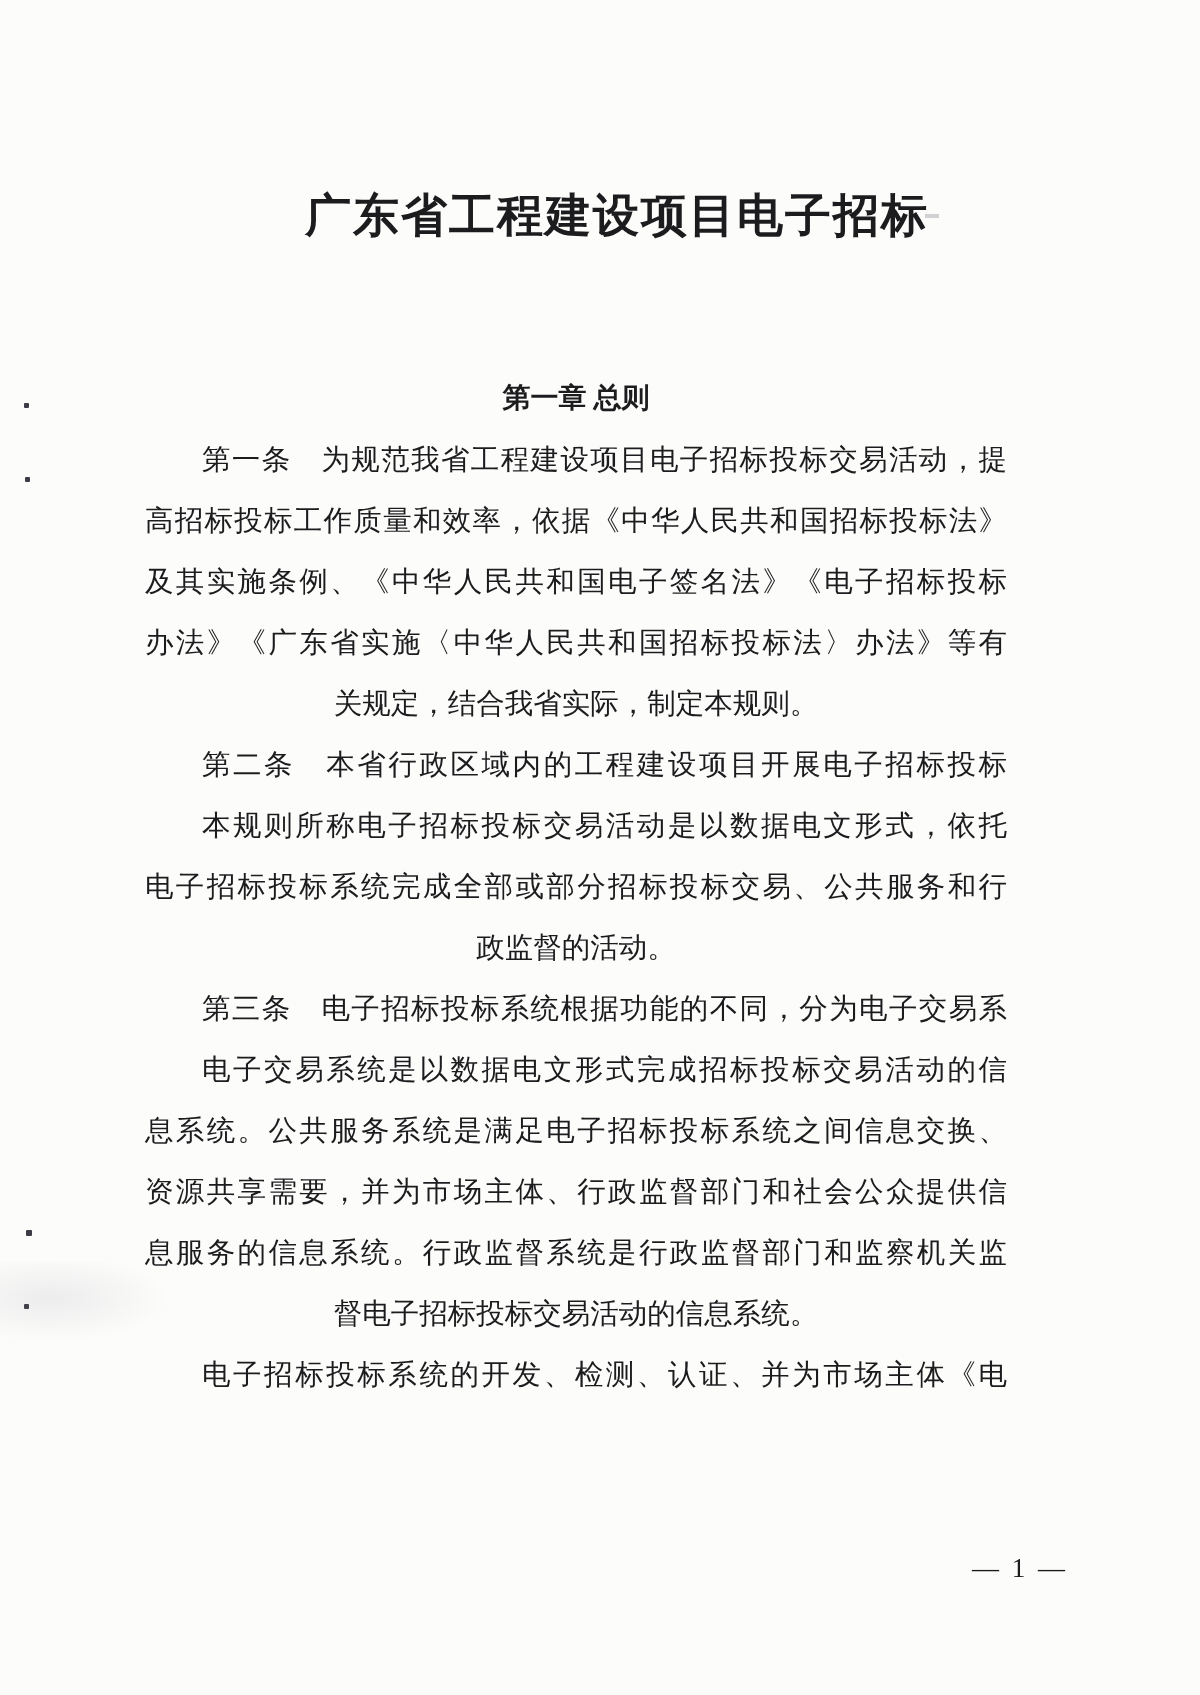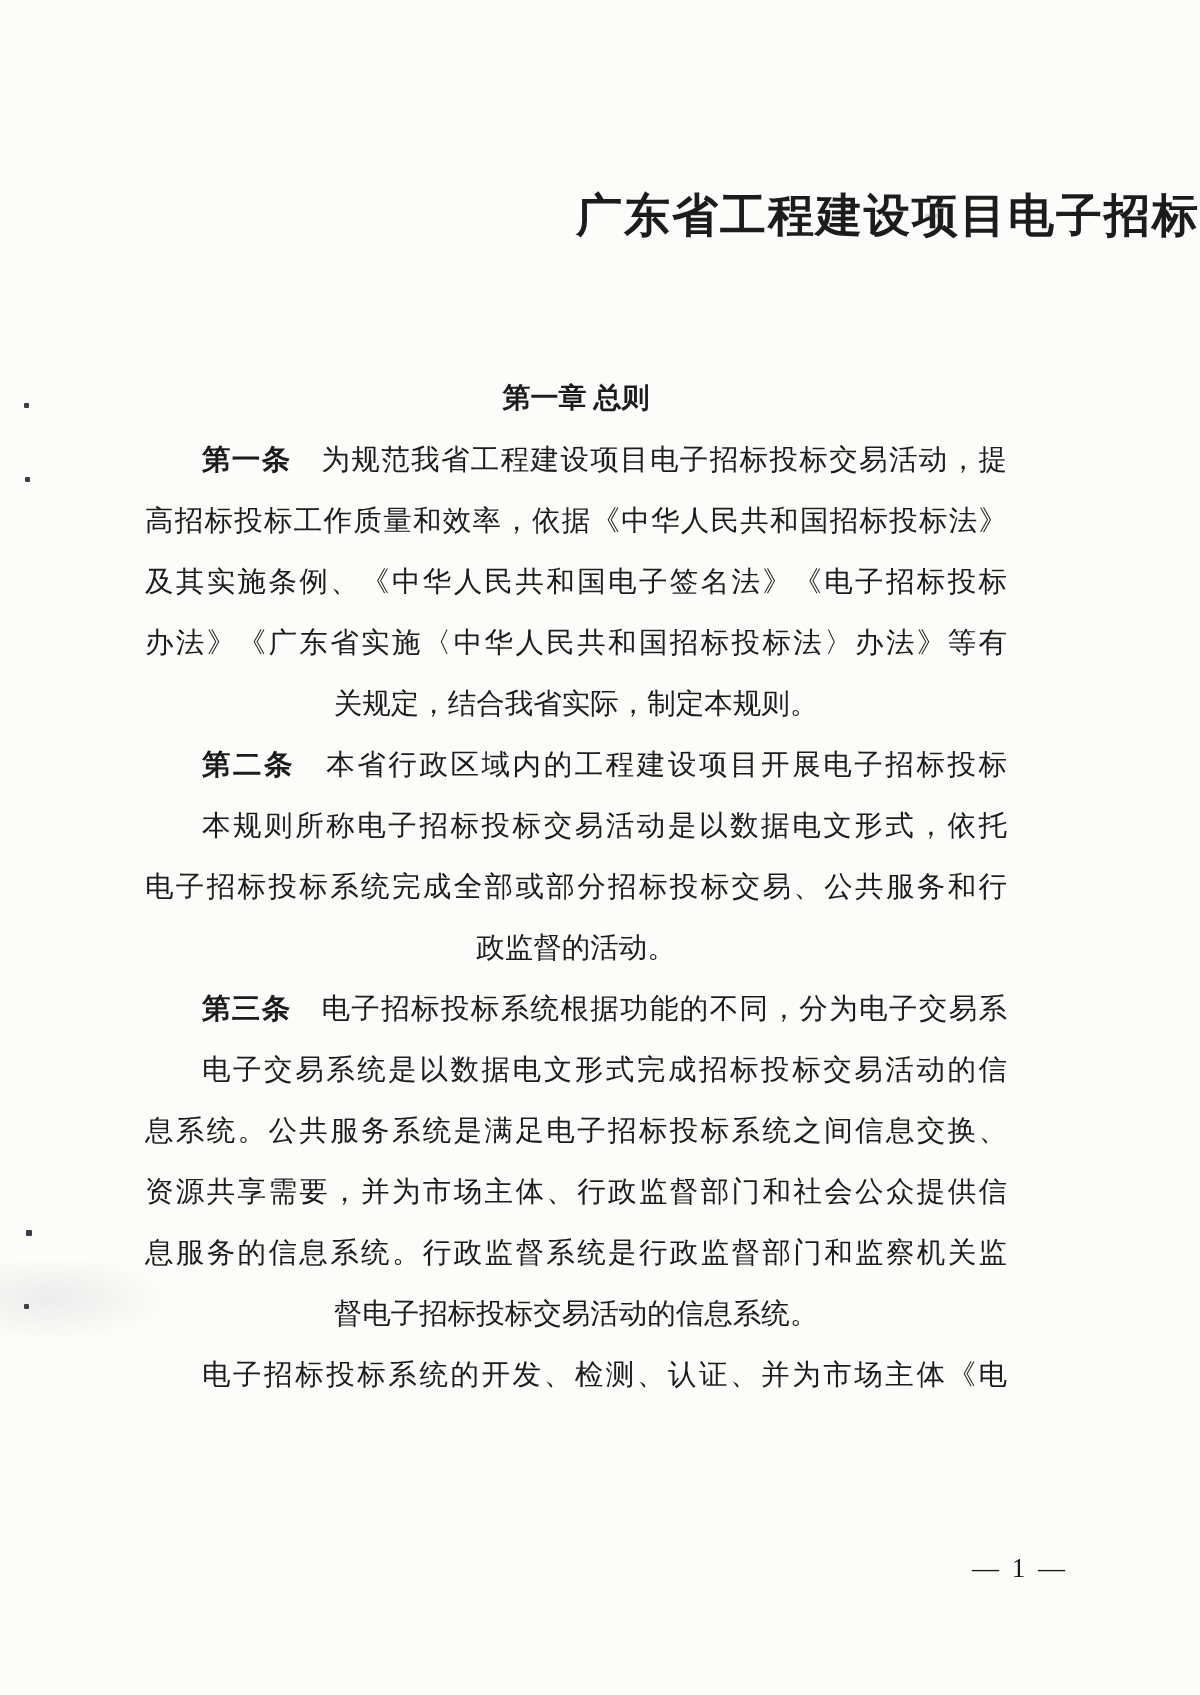--- a/index.html
+++ b/index.html
@@ -12,21 +12,21 @@
     overflow: hidden;
   }
   .page { position: absolute; inset: 0; }
 
   
   .doc-title {
     position: absolute;
     top: 184px; left: 0;
     width: 1200px;
     padding-left: 34px;
-    text-align: right;
+    text-align: center;
     font-size: 46px;
     font-weight: bold;
     line-height: 64px;
     letter-spacing: 2px;
     white-space: nowrap;
   }
 
   
   .chapter {
     position: absolute;
@@ -47,21 +47,21 @@
     font-size: 28.5px;
   }
   .ln {
     height: 61px;
     line-height: 61px;
     white-space: nowrap;
     text-align: center;
   }
   .ln.j { white-space: normal; text-align: justify; text-align-last: justify; }
   .ln.ind { padding-left: 57px; }
-  .ln b { font-weight: bold; }
+  .ln b { font-weight: normal; }
 
   
   .pageno {
     position: absolute;
     top: 1551px; left: 972px;
     font-size: 27px;
     line-height: 34px;
     letter-spacing: 3px;
     white-space: nowrap;
   }

